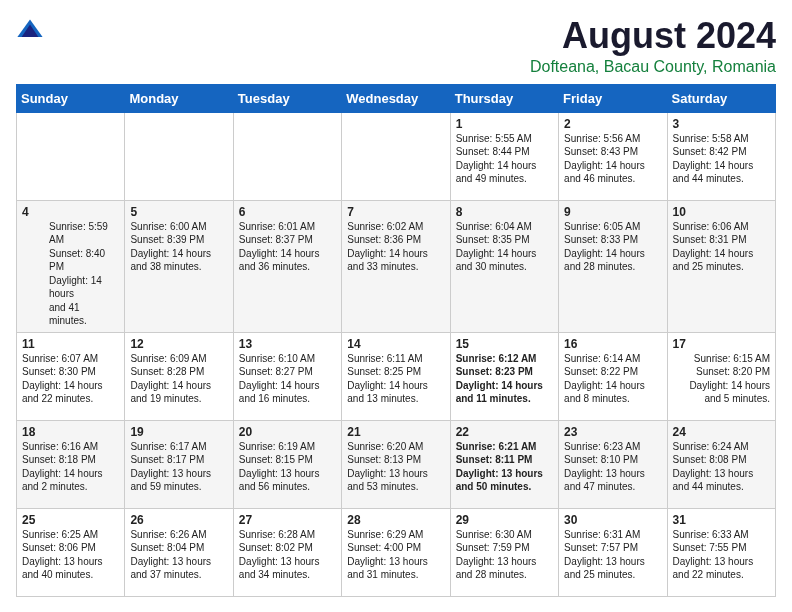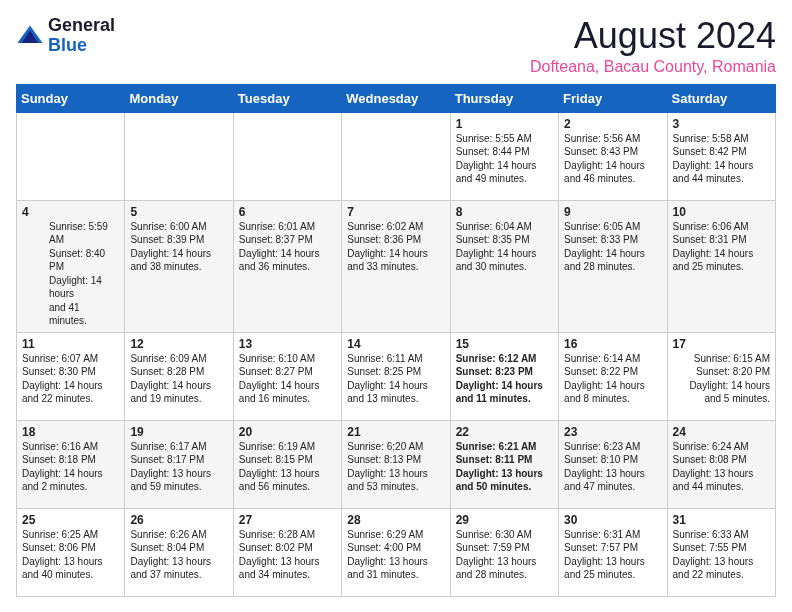--- a/index.html
+++ b/index.html
@@ -28,27 +28,27 @@
     }
     .logo-general { color: #1a1a2e; }
     .logo-blue { color: #1565c0; }
     .logo-icon {
       width: 28px;
       height: 28px;
     }
     .title-section { text-align: right; }
     .cal-title {
       font-size: 36px;
-      font-weight: normal;
+      font-weight: bold;
       color: #1a1a2e;
       line-height: 1.1;
     }
     .cal-subtitle {
       font-size: 16px;
-      color: #ec4899;
+      color: #15803d;
       margin-top: 2px;
     }
     table {
       width: 100%;
       border-collapse: collapse;
     }
     thead th {
       background: #1565c0;
       color: #fff;
       font-size: 13px;
@@ -86,24 +86,20 @@
   </style>
 </head>
 <body>
 
 <div class="header">
   <div class="logo">
     <svg class="logo-icon" viewBox="0 0 40 40" xmlns="http://www.w3.org/2000/svg">
       <polygon points="20,5 38,30 2,30" fill="#1565c0"></polygon>
       <polygon points="20,12 32,30 8,30" fill="#1a237e"></polygon>
     </svg>
-    <div class="logo-text">
-      <span class="logo-general">General</span><br>
-      <span class="logo-blue">Blue</span>
-    </div>
   </div>
   <div class="title-section">
     <div class="cal-title">August 2024</div>
     <div class="cal-subtitle">Dofteana, Bacau County, Romania</div>
   </div>
 </div>
 
 <table>
   <thead>
     <tr>

